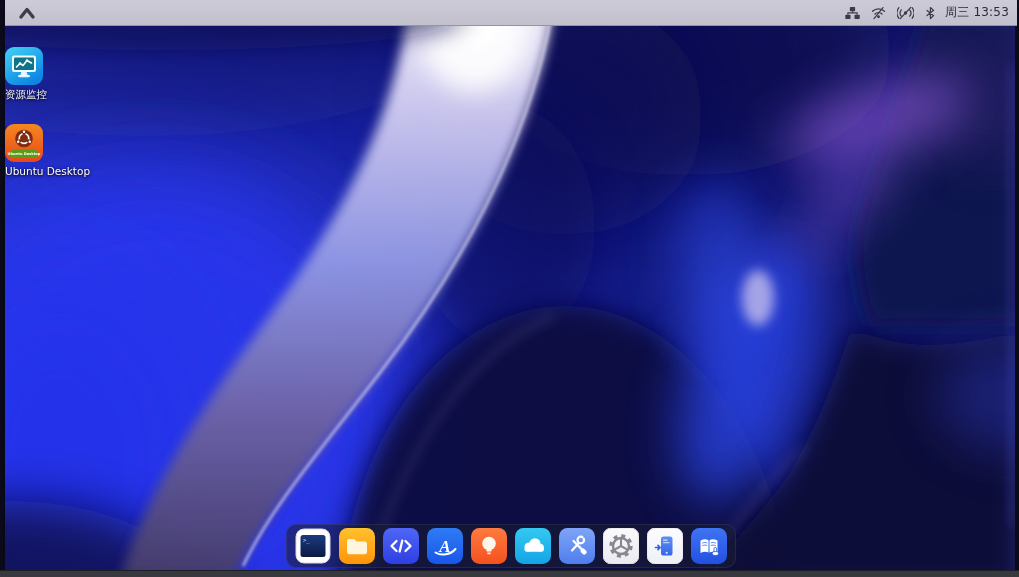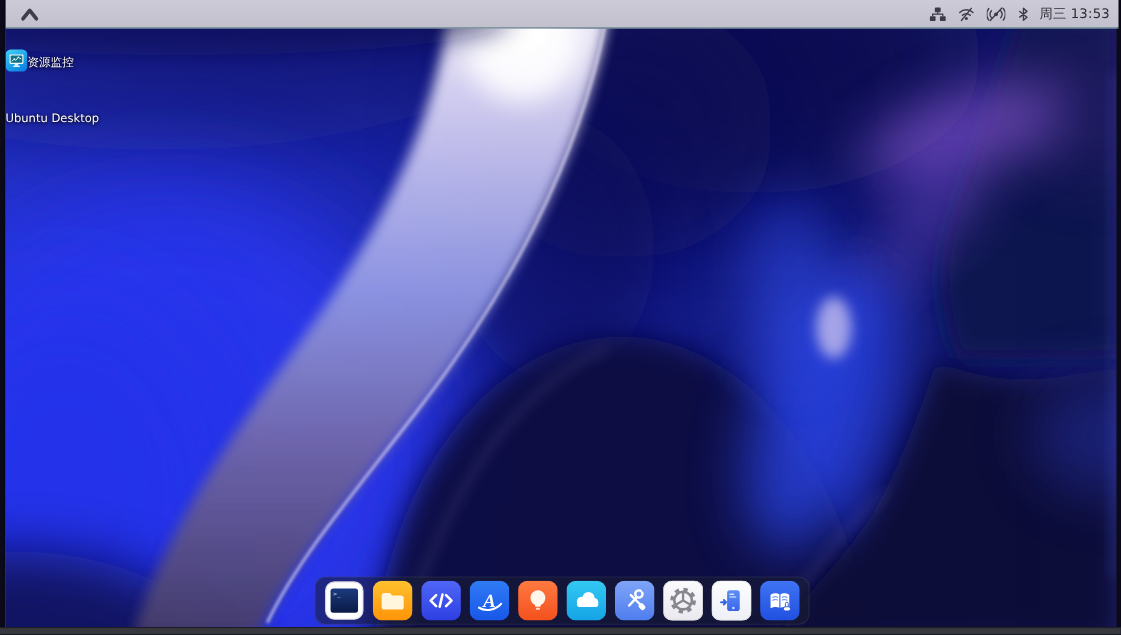--- a/index.html
+++ b/index.html
@@ -16,21 +16,21 @@
   .topbar{position:absolute;left:0;top:0;width:1012px;height:26px;box-sizing:border-box;
           background:linear-gradient(#cdcbd8,#c2c0cd);border-bottom:1px solid #9694a4;
           display:flex;align-items:center;padding:0 8px 0 10px;z-index:30;}
   .topbar .spacer{flex:1;}
   .tray{display:flex;align-items:center;gap:11px;}
   .tray svg{display:block;}
   .clock{margin-left:9px;font-size:12px;color:#2b2b31;letter-spacing:0.2px;white-space:nowrap;}
   .caret-btn{display:flex;align-items:center;justify-content:center;width:24px;height:22px;cursor:default;}
   
   .desktop-icons{position:absolute;left:0;top:36px;display:flex;flex-direction:column;gap:13px;z-index:10;}
-  .d-item{width:62px;display:flex;flex-direction:row;align-items:center;}
+  .d-item{width:62px;display:flex;flex-direction:column;margin-top:11px;}
   .d-item .label{margin-top:3px;font-size:10.5px;line-height:12px;color:#ffffff;white-space:nowrap;
                  text-shadow:0 1px 3px rgba(0,0,0,.9),0 0 2px rgba(0,0,0,.6);}
   
   .dock{position:absolute;left:50%;transform:translateX(-50%);bottom:2px;height:44px;
         display:flex;align-items:center;gap:8px;padding:0 8px;box-sizing:border-box;
         background:rgba(26,29,50,0.55);border:1px solid rgba(255,255,255,0.07);border-radius:10px;z-index:20;}
   .dock-item{width:36px;height:36px;flex:0 0 auto;}
   .dock-item svg{display:block;}
   .hidden-defs{position:absolute;width:0;height:0;overflow:hidden;}
 </style>

